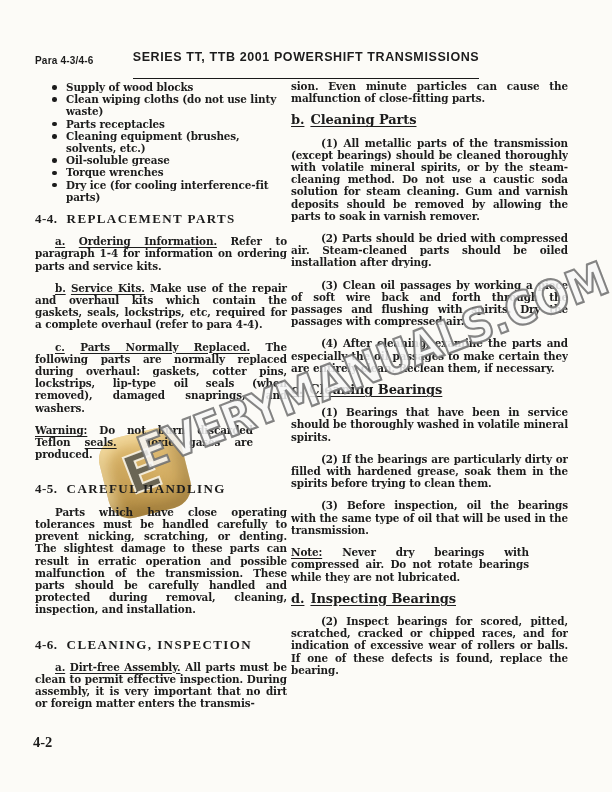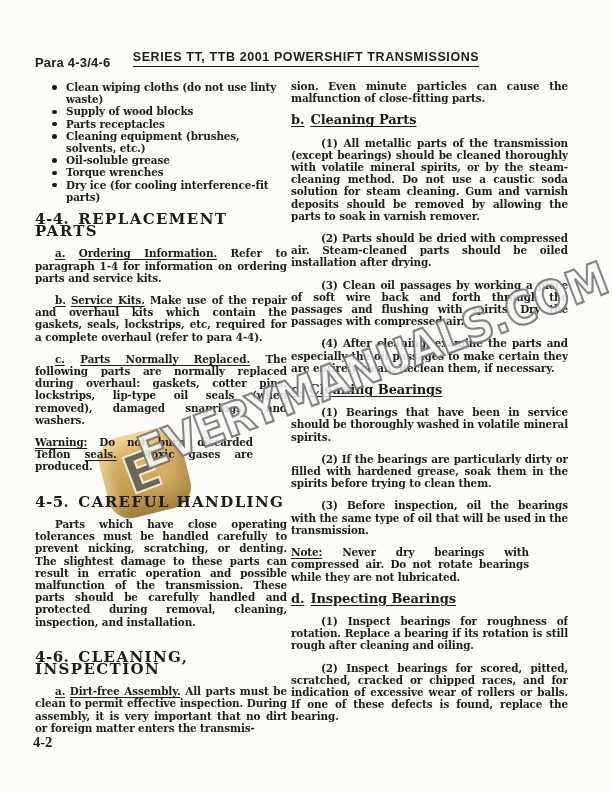--- a/index.html
+++ b/index.html
@@ -8,31 +8,31 @@
     background:#e8e8e6;
     font-family:"DejaVu Serif", serif;
   }
   .page{
     position:relative;width:612px;height:792px;overflow:hidden;
     background:#fcfbf7;color:#1c1c1c;
   }
   
   .hdr-para{
     position:absolute;left:35px;top:55px;
-    font-family:"Liberation Sans", sans-serif;font-weight:700;font-size:13px;
+    font-family:"Liberation Sans", sans-serif;font-weight:700;font-size:10px;
     letter-spacing:0.2px;
   }
   .hdr-title-wrap{
     position:absolute;left:0;top:46px;width:612px;text-align:center;
   }
   .hdr-title{
     display:inline-block;
     font-family:"Liberation Sans", sans-serif;font-weight:700;font-size:12.5px;
     letter-spacing:0.6px;
-    border-bottom:1.5px solid #1a1a1a;padding-bottom:2px;
+    border-bottom:1.5px solid #1a1a1a;padding-bottom:14px;
   }
   
   .columns{
     position:absolute;left:35px;top:80px;width:533px;height:660px;
     display:flex;gap:4px;z-index:1;overflow:hidden;
   }
   .col{font-size:10.4px;line-height:12.2px;font-weight:700;letter-spacing:-0.1px;}
   .col-left{width:252px;flex:0 0 252px;}
   .col-right{width:277px;flex:0 0 277px;}
   .col p{margin:10px 0 0;text-align:justify;}
@@ -41,21 +41,21 @@
   .col p.ind2{text-indent:30px;}
   .u{text-decoration:underline;text-decoration-thickness:1px;text-underline-offset:2px;}
   
   ul.blist{list-style:none;margin:1px 0 0;padding:0;}
   ul.blist li{position:relative;padding-left:31px;margin:0;text-align:left;}
   ul.blist li::before{
     content:"";position:absolute;left:17px;top:4.2px;width:4.6px;height:4.6px;
     border-radius:50%;background:#1b1b1b;
   }
   
-  .sec-head{margin-top:22px;font-size:15px;}
+  .sec-head{margin-top:22px;font-size:13px;font-family:Liberation Serif, serif;}
   .sec-head.big-gap{margin-top:23px;}
   .sec-head .sec-num{margin-right:9px;letter-spacing:0.5px;}
   .sec-head .sec-title{letter-spacing:1.4px;}
   
   .sub-head{margin:13px 0 0 22px;font-size:13px;}
   .sub-head .sub-label{margin-right:6px;}
   
   .warn-block{margin:11px 0 0 20px;width:218px;text-align:left;}
   .note-block{margin:12px 0 0 24px;width:238px;text-align:left;}
   
@@ -98,22 +98,22 @@
 
   <div class="hdr-para">Para 4-3/4-6</div>
   <div class="hdr-title-wrap">
     <span class="hdr-title">SERIES TT, TTB 2001 POWERSHIFT TRANSMISSIONS</span>
   </div>
 
   <div class="columns">
 
     <div class="col col-left">
       <ul class="blist">
+        <li>Supply of wood blocks</li>
         <li>Clean wiping cloths (do not use linty waste)</li>
-        <li>Supply of wood blocks</li>
         <li>Parts receptacles</li>
         <li>Cleaning equipment (brushes, solvents, etc.)</li>
         <li>Oil-soluble grease</li>
         <li>Torque wrenches</li>
         <li>Dry ice (for cooling interference-fit parts)</li>
       </ul>
 
       <p class="sec-head"><span class="sec-num">4-4.</span><span class="sec-title">REPLACEMENT PARTS</span></p>
 
       <p class="ind"><span class="u">a.</span> <span class="u">Ordering Information.</span> <span>Refer to paragraph 1-4 for information on ordering parts and service kits.</span></p>
@@ -146,21 +146,20 @@
       <p class="sub-head"><span class="u sub-label">c.</span><span class="u">Cleaning Bearings</span></p>
 
       <p class="ind2"><span>(1)</span> <span>Bearings that have been in service should be thoroughly washed in volatile mineral spirits.</span></p>
       <p class="ind2"><span>(2)</span> <span>If the bearings are particularly dirty or filled with hardened grease, soak them in the spirits before trying to clean them.</span></p>
       <p class="ind2"><span>(3)</span> <span>Before inspection, oil the bearings with the same type of oil that will be used in the transmission.</span></p>
 
       <p class="note-block"><span class="u">Note:</span> <span>Never dry bearings with compressed air. Do not rotate bearings while they are not lubricated.</span></p>
 
       <p class="sub-head"><span class="u sub-label">d.</span><span class="u">Inspecting Bearings</span></p>
 
-      <p class="ind2"><span>(1)</span> <span>Inspect bearings for roughness of rotation. Replace a bearing if its rotation is still rough after cleaning and oiling.</span></p>
       <p class="ind2"><span>(2)</span> <span>Inspect bearings for scored, pitted, scratched, cracked or chipped races, and for indication of excessive wear of rollers or balls. If one of these defects is found, replace the bearing.</span></p>
     </div>
   </div>
 
   <div class="wm-text">EVERYMANUALS.COM</div>
 
   <div class="page-num">4-2</div>
 
 </div>
 

